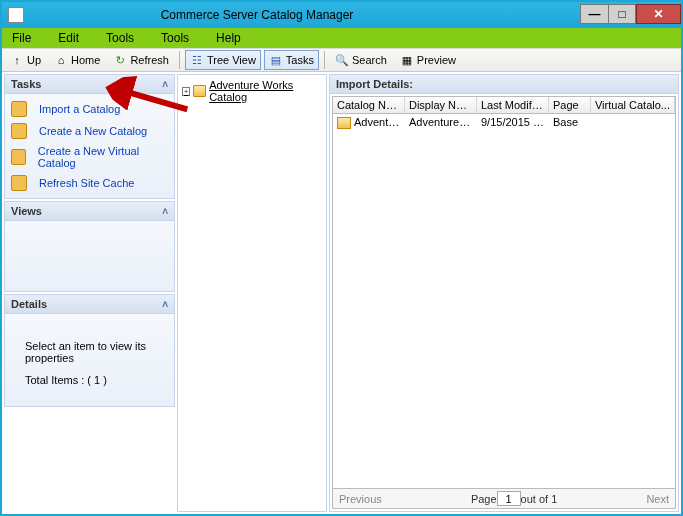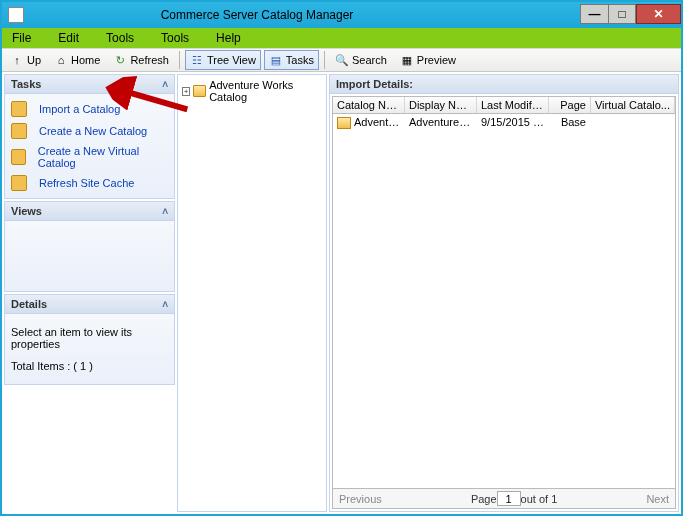--- a/index.html
+++ b/index.html
@@ -82,39 +82,39 @@
   }
   .chev { font-size: 10px; color: #4a6aa0; }
   .panel-body { background: linear-gradient(#f5f8fc,#eaf0fa); padding: 4px 2px; }
   .task-link {
     display: flex; align-items: center; gap: 12px;
     padding: 3px 4px; color: #0a3fb7; text-decoration: none;
     font-size: 11px;
   }
   .task-icon { width: 16px; height: 16px; background: #f2c050; border: 1px solid #c08a10; border-radius: 2px; display:flex; align-items:center; justify-content:center; font-size:9px; }
   .views-body, .details-body { min-height: 70px; }
-  .details-body { padding: 6px; font-size: 11px; }
+  .details-body { padding: 20px; font-size: 11px; }
   .details-label { display:block; margin: 6px 0 10px; }
   .details-total { font-weight: normal; }
 
   .center {
     flex: 0 0 152px; padding: 2px 2px 2px 0;
     display: flex; flex-direction: column;
   }
-  .center .panel-body { background:#fff; flex:1; overflow:auto; padding: 4px; }
+  .center .panel-body { background:#fff; flex:1; overflow:auto; padding: 4px; text-decoration: underline; }
   .tree-item { display: flex; align-items: center; gap: 3px; font-size: 11px; }
   .tree-plus { width:9px; height:9px; border:1px solid #7a7a7a; font-size:8px; line-height:7px; text-align:center; color:#333; }
   .tree-folder { width:14px; height:12px; background: linear-gradient(#ffe9a6,#f2c050); border:1px solid #c08a10; border-radius:1px; }
 
   .right { flex: 1; padding: 2px 2px 2px 0; display:flex; flex-direction:column; }
   .right .panel { flex:1; display:flex; flex-direction:column; }
   .right .panel-body { background:#fff; flex:1; padding:2px; display:flex; flex-direction:column; }
   .grid { flex:1; border:1px solid #bbb; display:flex; flex-direction:column; font-size:11px; }
   .grid-head { display:flex; background:linear-gradient(#fdfdfd,#ececec); border-bottom:1px solid #bbb; }
-  .gcol { padding:2px 4px; border-right:1px solid #d6d6d6; overflow:hidden; white-space:nowrap; text-overflow:ellipsis;text-align:right; }
+  .gcol { padding:2px 4px; border-right:1px solid #d6d6d6; overflow:hidden; white-space:nowrap; text-overflow:ellipsis; }
   .grid-row { display:flex; }
   .grid-row .gcol { border-right:1px solid transparent; padding:2px 4px; overflow:hidden; white-space:nowrap; text-overflow:ellipsis; }
   .row-icon { width:14px; height:12px; background: linear-gradient(#ffe9a6,#f2c050); border:1px solid #c08a10; display:inline-block; vertical-align:middle; margin-right:3px; }
   .pager { height:20px; border-top:1px solid #bbb; display:flex; align-items:center; justify-content:space-between; padding:0 6px; font-size:11px; color:#888; background:#f6f6f6; }
   .pager-mid { display:flex; align-items:center; gap:0; color:#333; }
   .pager input { width:24px; height:15px; font-size:11px; text-align:center; border:1px solid #aaa; }
   .arrow-annotation {
     position: absolute; left: 118px; top: 60px; pointer-events: none;
     transform: rotate(-30deg);
   }

